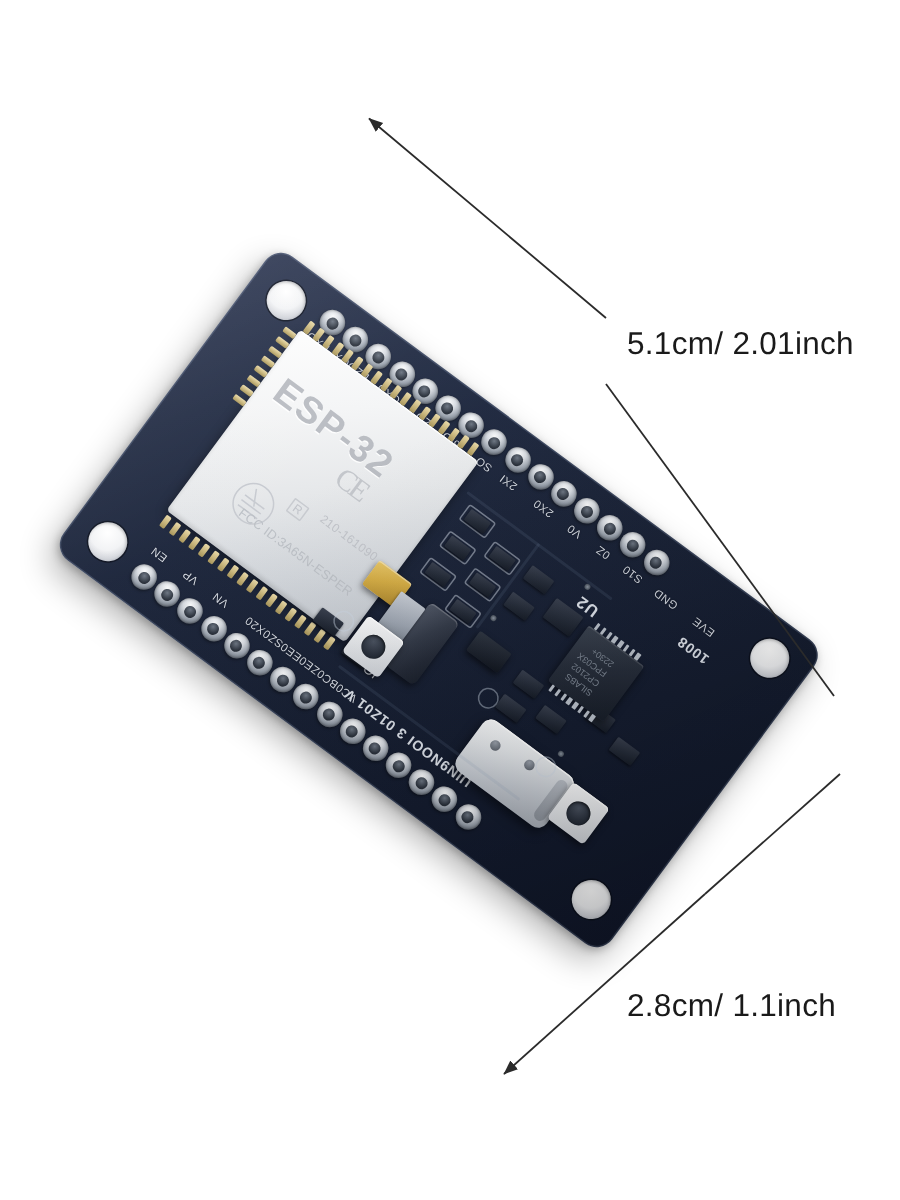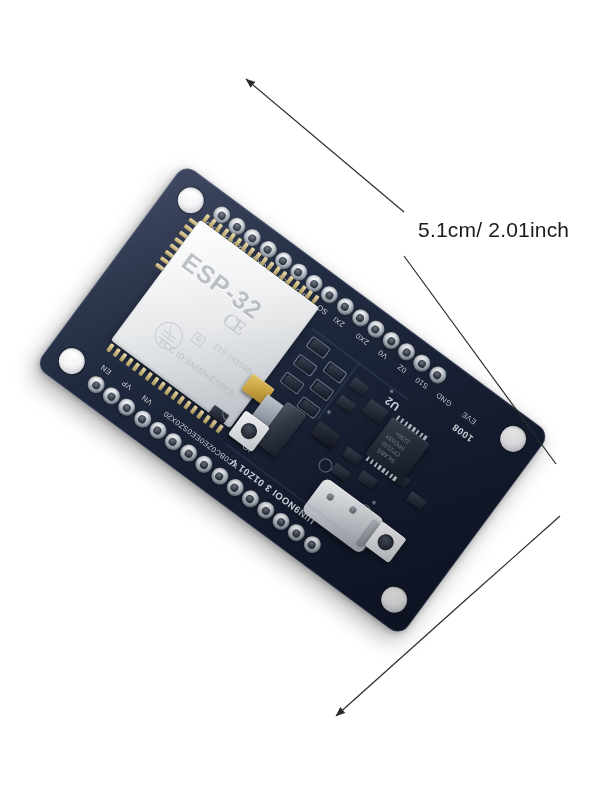--- a/index.html
+++ b/index.html
@@ -600,14 +600,15 @@
     <line x1="404" y1="212" x2="404" y2="212" stroke="#2b2b2b" stroke-width="1.2"></line>
 
     <line x1="404" y1="256" x2="556" y2="464" stroke="#2b2b2b" stroke-width="1.2"></line>
 
     <line x1="470" y1="596" x2="336" y2="716" stroke="#2b2b2b" stroke-width="1.2" marker-end="url(#arrowA)"></line>
     <line x1="560" y1="516" x2="470" y2="596" stroke="#2b2b2b" stroke-width="1.2"></line>
   </svg>
 
   <div id="dim-length-label" class="dim-label">5.1cm/ 2.01inch</div>
 
+  <div id="dim-width-label" class="dim-label">2.8cm/ 1.1inch</div>
 
 </div>
 
 </body></html>

